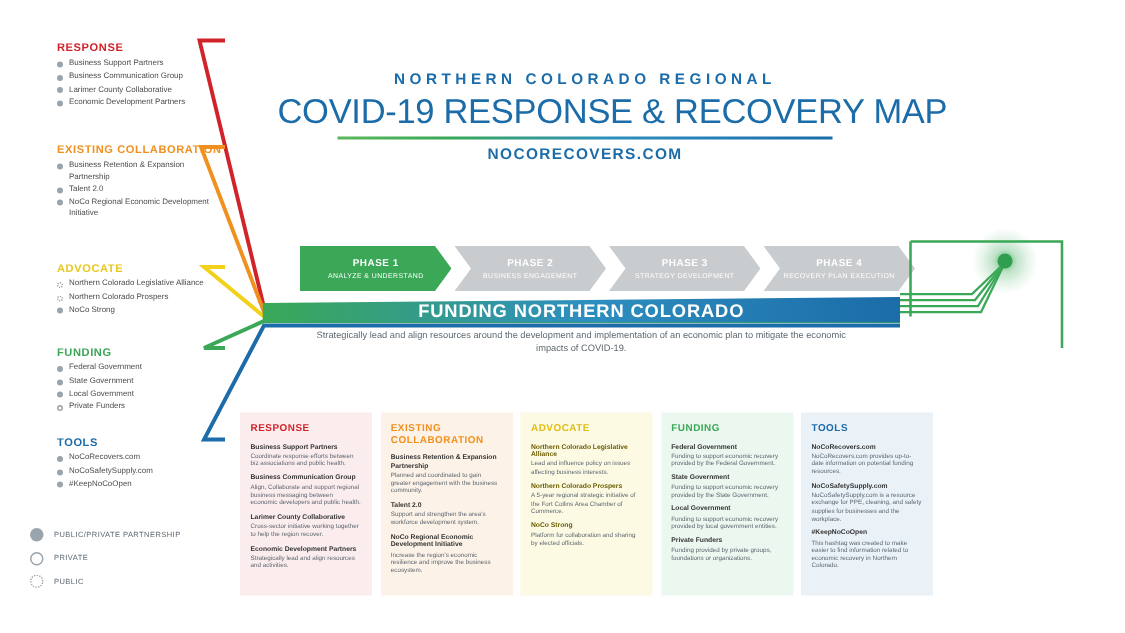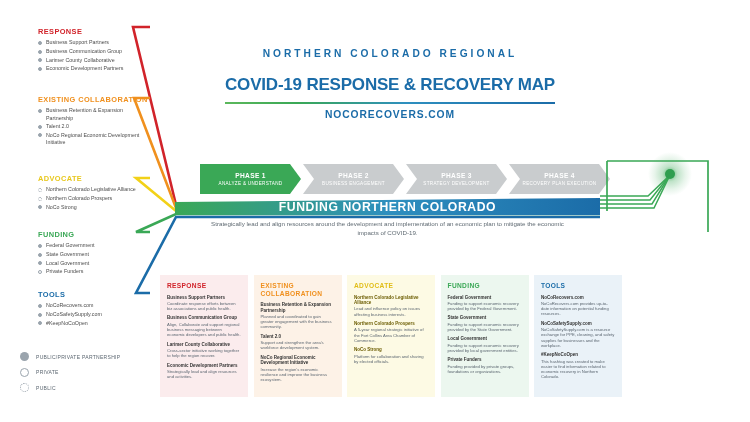--- a/index.html
+++ b/index.html
@@ -39,24 +39,24 @@
   .k3{background:#fff;border:1.1px dotted #9aa4ad;}
   .keyrow span{font-size:5px;letter-spacing:.3px;color:#5b6670;}
 
   
   #lines{position:absolute;left:0;top:0;width:750px;height:422px;}
 
   
   .hdr{position:absolute;left:185px;top:48px;width:410px;text-align:center;}
   .hdr .kicker{
     font-size:10.2px;letter-spacing:3.0px;color:#1b6ca8;font-weight:bold;
-    margin-bottom:13px;
+    margin-bottom:2px;
   }
   .hdr .title{
-    font-size:17px;letter-spacing:-0.2px;color:#1b6ca8;font-weight:bold;
+    font-size:23px;letter-spacing:-0.2px;color:#1b6ca8;font-weight:normal;
     line-height:26px;white-space:nowrap;
   }
   .rule{
     margin:4px auto 5px auto;width:330px;height:1.6px;
     background:linear-gradient(90deg,#5cb85c 0%,#3aa856 22%,#2e8fbf 55%,#1b6ca8 100%);
   }
   .hdr .url{font-size:10.3px;letter-spacing:.9px;color:#1b6ca8;font-weight:bold;}
 
   
   .phases{position:absolute;left:200px;top:164px;width:400px;height:30px;}

